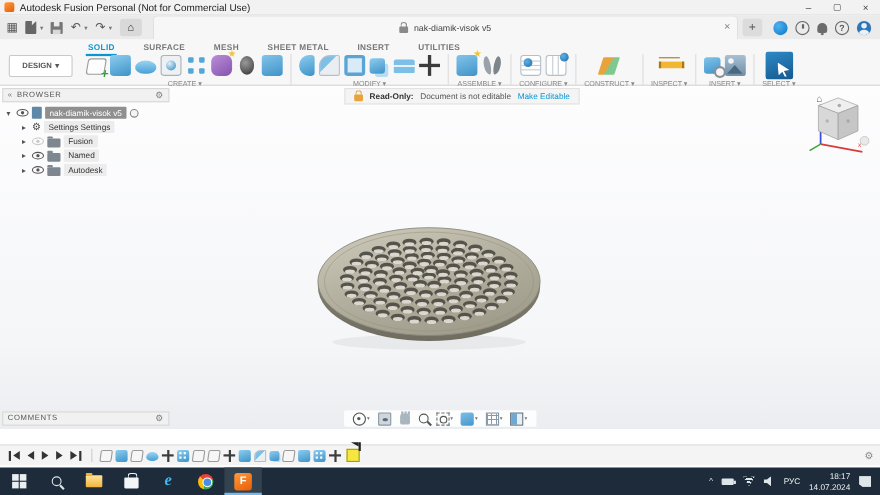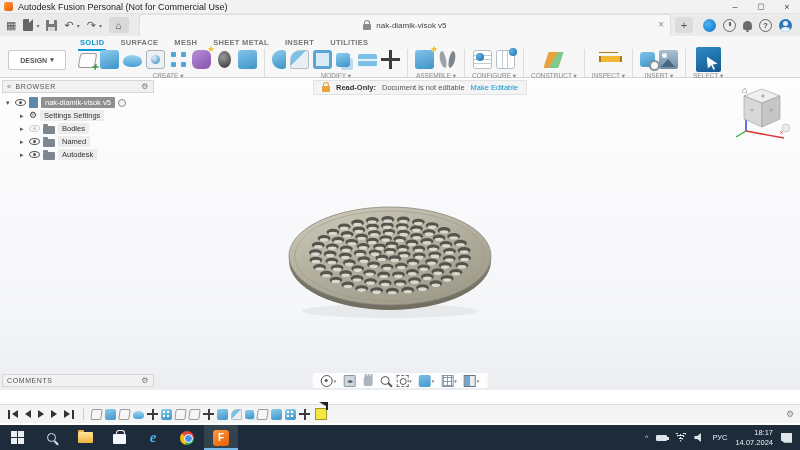--- a/index.html
+++ b/index.html
@@ -34,21 +34,21 @@
   .icn-clock::after{content:"";position:absolute;left:5px;top:2.5px;width:1.5px;height:4px;background:#666;}
   .icn-bell{width:9px;height:9px;border-radius:50% 50% 2px 2px;background:#6b6b6b;position:relative;margin-top:1px;}
   .icn-bell::after{content:"";position:absolute;left:3px;bottom:-2px;width:3px;height:2px;border-radius:50%;background:#6b6b6b;}
   .icn-help{color:#555;font-weight:bold;border:1.5px solid #666;}
   .icn-user{background:#2d77b8;position:relative;overflow:hidden;}
   .icn-user::before{content:"";position:absolute;left:4px;top:2px;width:5px;height:5px;border-radius:50%;background:#e8f0f8;}
   .icn-user::after{content:"";position:absolute;left:2px;top:8px;width:9px;height:6px;border-radius:50%;background:#e8f0f8;}
 
   
   .ribbon{position:absolute;left:0;top:36px;width:800px;height:42px;background:#f7f7f7;border-bottom:1px solid #d5d5d5;}
-  .rtabs{position:absolute;left:78px;top:1px;display:flex;gap:12px;}
+  .rtabs{position:absolute;left:78px;top:1px;display:flex;gap:22px;}
   .rtab{font-size:7.5px;font-weight:bold;color:#777;letter-spacing:.3px;padding:1px 2px 2px;white-space:nowrap;}
   .rtab.active{color:#0a96d4;border-bottom:2px solid #0a96d4;}
   .rmain{position:absolute;left:0;top:12px;width:800px;display:flex;align-items:flex-start;}
   .design-btn{margin:2px 6px 0 8px;width:58px;height:20px;background:#fff;border:1px solid #c9c9c9;border-radius:2px;display:flex;align-items:center;justify-content:center;gap:3px;font-size:7px;font-weight:bold;color:#555;}
   .rgroup{display:flex;flex-direction:column;align-items:center;padding:0 7px;}
   .rg-icons{display:flex;align-items:center;gap:4px;height:22px;}
   .rg-label{font-size:6.5px;color:#8a8a8a;margin-top:2px;white-space:nowrap;}
   .rg-sep{width:1px;height:28px;background:#dcdcdc;margin-top:1px;}
 
   .ric{width:19px;height:19px;border-radius:3px;position:relative;display:inline-block;}
@@ -342,21 +342,21 @@
         </div>
         <div class="brow" style="padding-left: 18px;">
           <span class="bcaret">▸</span>
           <span class="bgear">⚙</span>
           <span class="bchip">Settings Settings</span>
         </div>
         <div class="brow" style="padding-left: 18px;">
           <span class="bcaret">▸</span>
           <span class="eye off"></span>
           <span class="folder"></span>
-          <span class="bchip">Bodies</span>
+          <span class="bchip">Fusion</span>
         </div>
         <div class="brow" style="padding-left: 18px;">
           <span class="bcaret">▸</span>
           <span class="eye"></span>
           <span class="folder"></span>
           <span class="bchip">Named</span>
         </div>
         <div class="brow" style="padding-left: 18px;">
           <span class="bcaret">▸</span>
           <span class="eye"></span>

